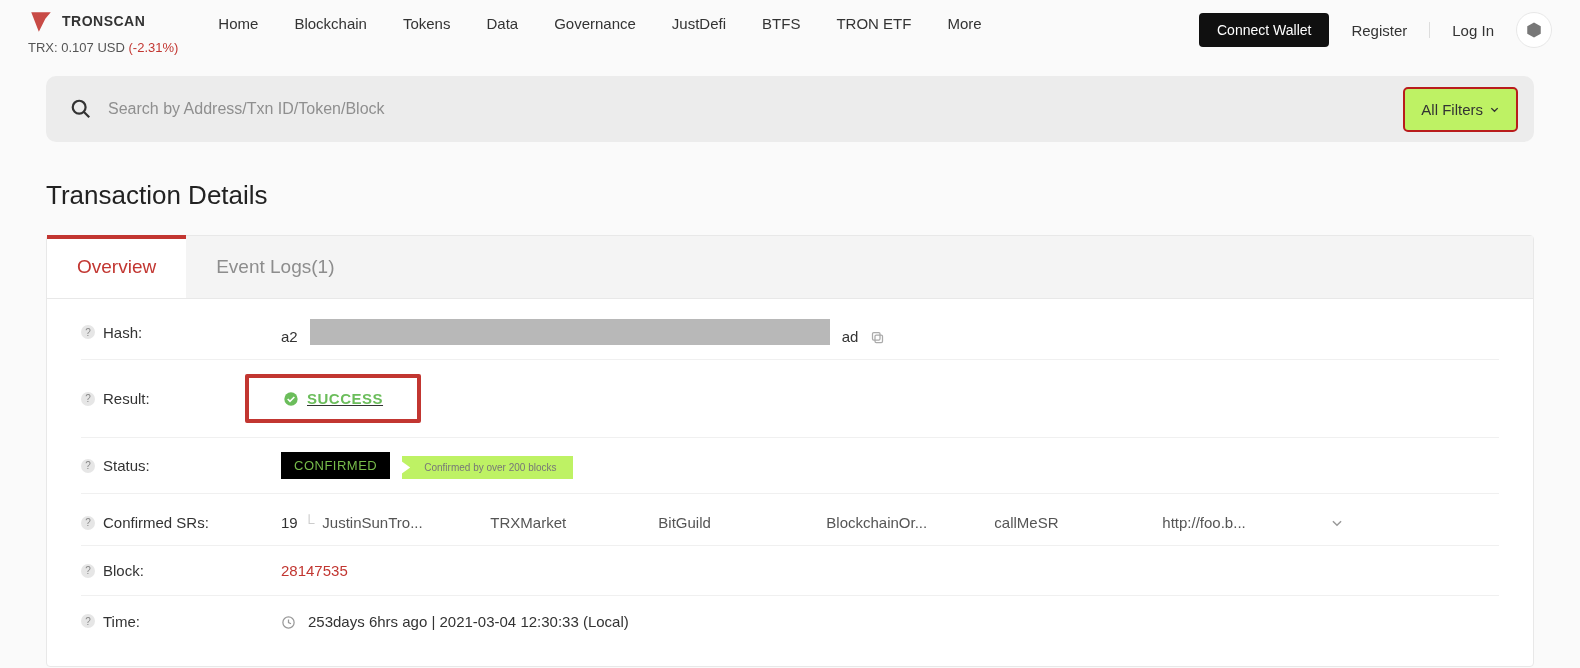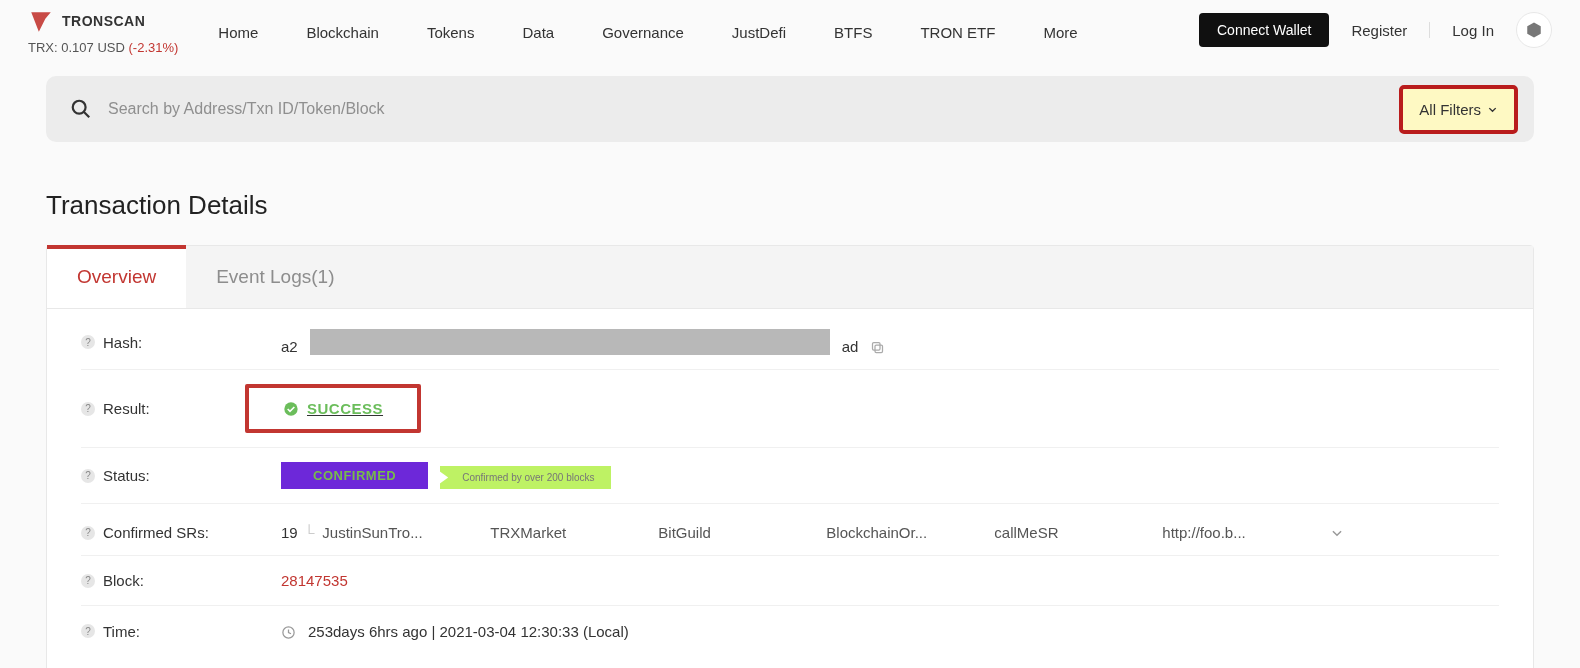--- a/index.html
+++ b/index.html
@@ -16,21 +16,21 @@
     align-items: flex-start;
     padding: 8px 28px 0 28px;
     height: 60px;
   }
   .logo-block { display: flex; flex-direction: column; margin-right: 40px; }
   .logo-row { display: flex; align-items: center; gap: 8px; margin-bottom: 6px; }
   .logo-svg { width: 26px; height: 26px; }
   .logo-text { font-weight: 700; font-size: 14px; color: #333; letter-spacing: 0.5px; }
   .price-row { font-size: 13px; color: #555; }
   .price-row .change { color: #c23631; }
-  .nav { display: flex; align-items: center; gap: 48px; margin-top: 16px; }
+  .nav { display: flex; align-items: center; gap: 36px; margin-top: 7px; }
   .nav a { color: #333; font-size: 15px; text-decoration: none; cursor: pointer; }
   .header-right { margin-left: auto; display: flex; align-items: center; gap: 22px; margin-top: 4px; }
   .connect-btn {
     background: #101010; color: #fff; border: none; border-radius: 4px;
     padding: 9px 18px; font-size: 14px; cursor: pointer;
   }
   .reg-link, .login-link { font-size: 15px; color: #333; cursor: pointer; }
   .divider-v { width: 1px; height: 16px; background: #ddd; }
   .cube-btn {
     width: 36px; height: 36px; border: 1px solid #e8e8e8; border-radius: 50%;
@@ -42,26 +42,26 @@
     display: flex; align-items: center;
     background: #ececec; border-radius: 10px; height: 66px; padding: 0 16px;
   }
   .search-icon { margin: 0 16px 0 8px; }
   .search-input {
     flex: 1; background: transparent; border: none; outline: none;
     font-size: 16px; color: #666;
   }
   .search-input::placeholder { color: #8f8f8f; }
   .filters-btn {
-    background: #fef9c3; border: 4px solid #b91c1c; border-radius: 5px;
+    background: #bef264; border: 2px solid #b91c1c; border-radius: 5px;
     padding: 12px 16px; font-size: 15px; color: #333; cursor: pointer;
     display: flex; align-items: center; gap: 6px;
   }
 
-  .page-title { font-size: 26px; font-weight: 500; margin: 48px 0 24px 0; color: #222; }
+  .page-title { font-size: 26px; font-weight: 500; margin: 38px 0 24px 0; color: #222; }
 
   .tabs-wrap { border: 1px solid #e8e8e8; border-radius: 4px; background: #fff; }
   .tabs {
     display: flex; background: #f4f4f4; border-bottom: 1px solid #e8e8e8;
   }
   .tab {
     padding: 20px 30px; font-size: 19px; color: #8d8d8d; cursor: pointer;
     position: relative;
   }
   .tab.active { background: #fff; color: #c23631; }
@@ -93,22 +93,22 @@
 
   .result-box {
     border: 4px solid #c23631; padding: 12px 34px; display: flex;
     align-items: center; gap: 8px; border-radius: 2px;
     margin-left: -36px;
     text-decoration: underline;
   }
   .success-text { color: #6bbd5b; font-weight: 600; letter-spacing: 0.5px; }
 
   .confirmed-badge {
-    background: #6d28d9; color: #77bb4a; padding: 6px 32px; font-size: 13px;
-    letter-spacing: 0.5px; font-weight: 700;
+    background: #000000; color: #77bb4a; padding: 6px 13px; font-size: 13px;
+    letter-spacing: 0.5px; font-weight: 400;
   }
   .confirm-info {
     background: #bef264; color: #777; padding: 6px 16px 6px 22px; font-size: 10px;
     position: relative;
   }
   .confirm-info::before {
     content: ""; position: absolute; left: -8px; top: 0; bottom: 0; width: 16px;
     background: #fff; clip-path: polygon(0 0, 100% 50%, 0 100%);
   }
 

